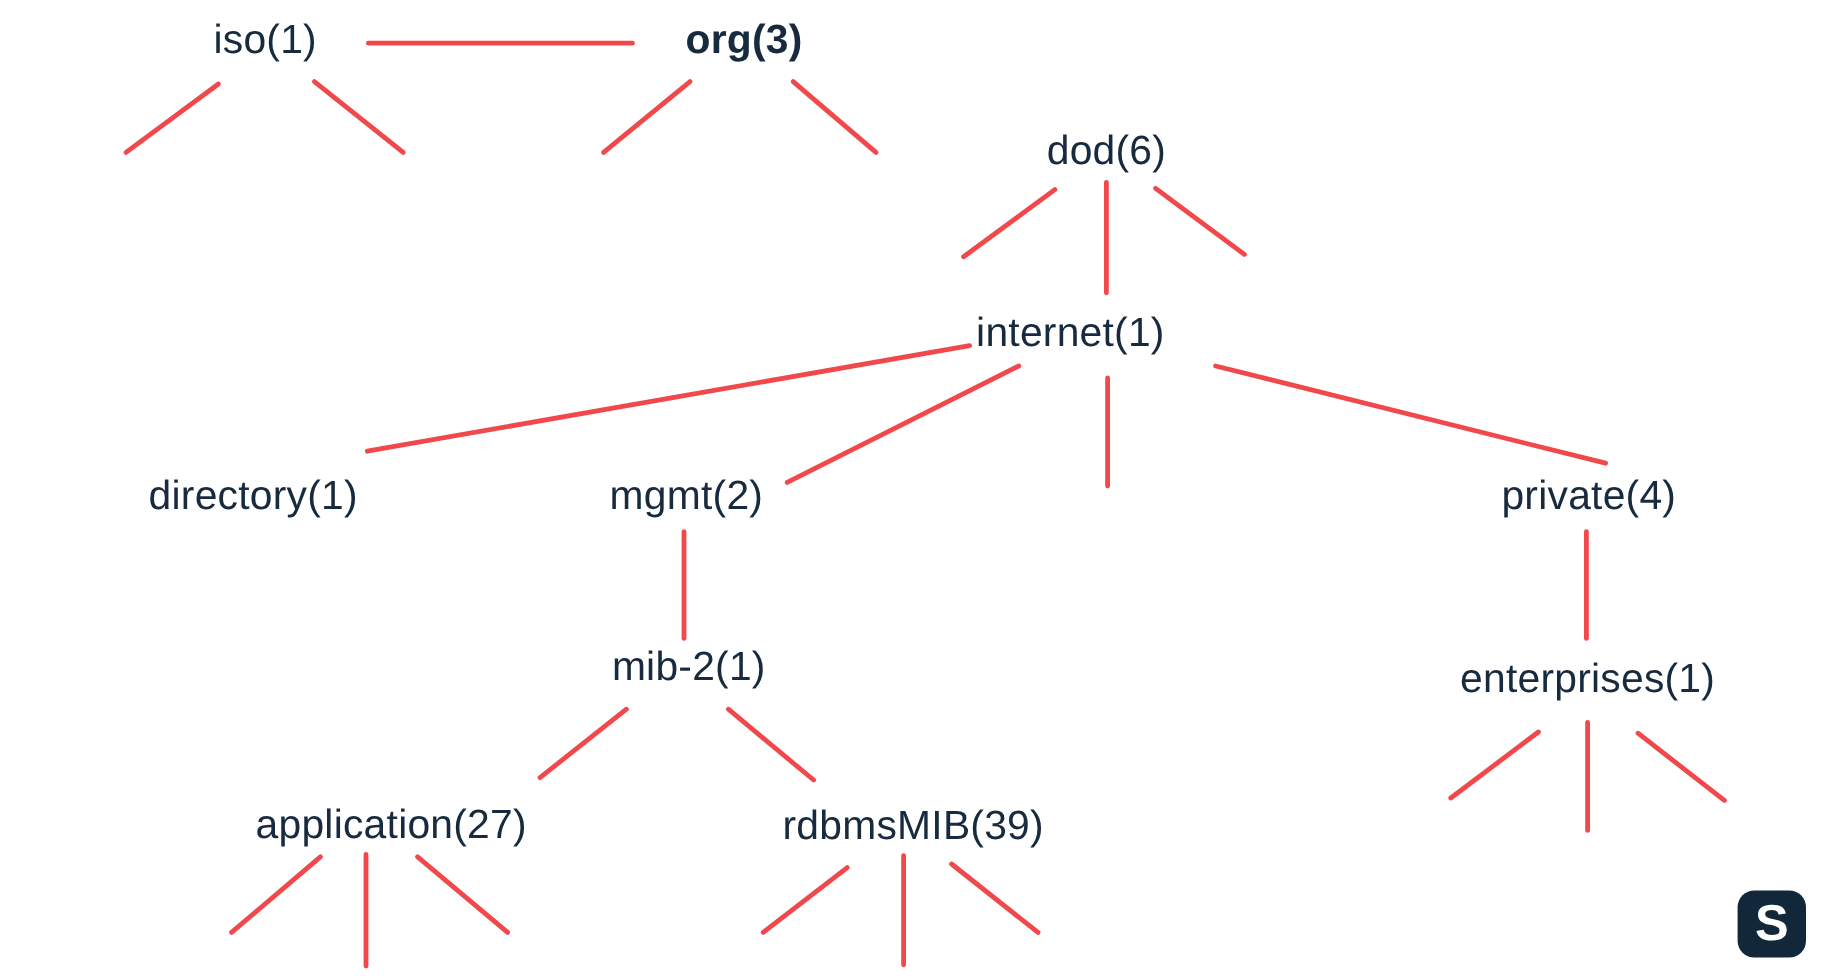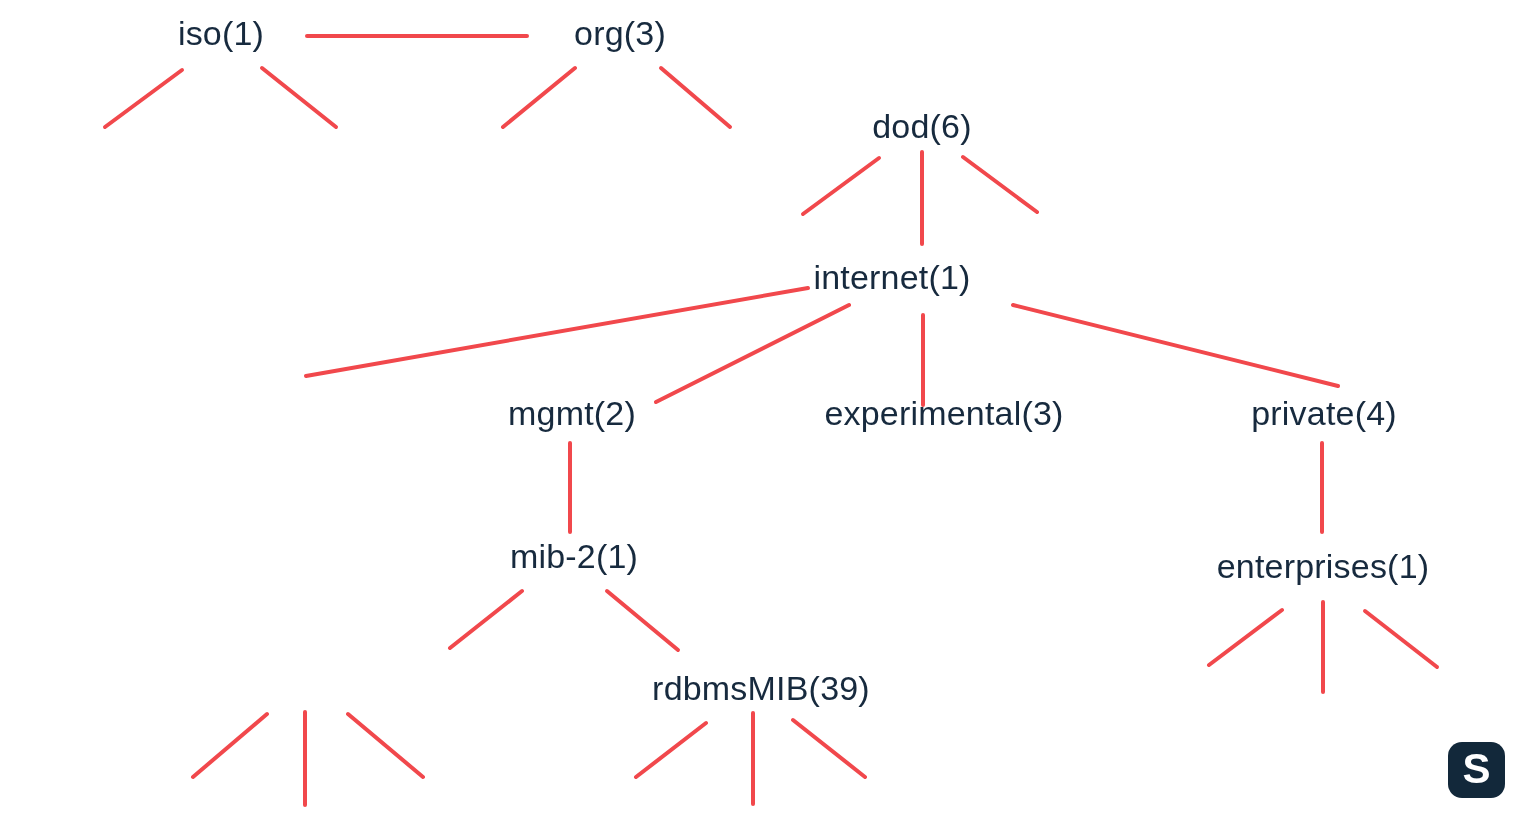--- a/index.html
+++ b/index.html
@@ -73,27 +73,28 @@
     <line x1="706" y1="723" x2="636" y2="777"></line>
     <line x1="753" y1="713" x2="753" y2="804"></line>
     <line x1="793" y1="720" x2="865" y2="777"></line>
     <line x1="1322" y1="443" x2="1322" y2="532"></line>
     <line x1="1282" y1="610" x2="1209" y2="665"></line>
     <line x1="1323" y1="602" x2="1323" y2="692"></line>
     <line x1="1365" y1="611" x2="1437" y2="667"></line>
   </svg>
 
   <div class="node" style="left:221px;top:33px;">iso(1)</div>
-  <div class="node" style="left:620px;top:33px;">org(3)</div>
+  <div class="node" style="left:620px;top:33px;font-weight:bold;">org(3)</div>
   <div class="node" style="left:922px;top:126px;">dod(6)</div>
   <div class="node" style="left:892px;top:277px;">internet(1)</div>
+  <div class="node" style="left:211px;top:413px;">directory(1)</div>
   <div class="node" style="left:572px;top:413px;">mgmt(2)</div>
-  <div class="node" style="left:944px;top:413px;">experimental(3)</div>
   <div class="node" style="left:1324px;top:413px;text-align:center;">private(4)</div>
   <div class="node" style="left:574px;top:556px;">mib-2(1)</div>
   <div class="node" style="left:1323px;top:566px;">enterprises(1)</div>
+  <div class="node" style="left:326px;top:687px;">application(27)</div>
   <div class="node" style="left:761px;top:688px;text-align:center;">rdbmsMIB(39)</div>
 
   <div class="logo">
     <span>S</span>
   </div>
 
 </div>
 
 </body></html>

